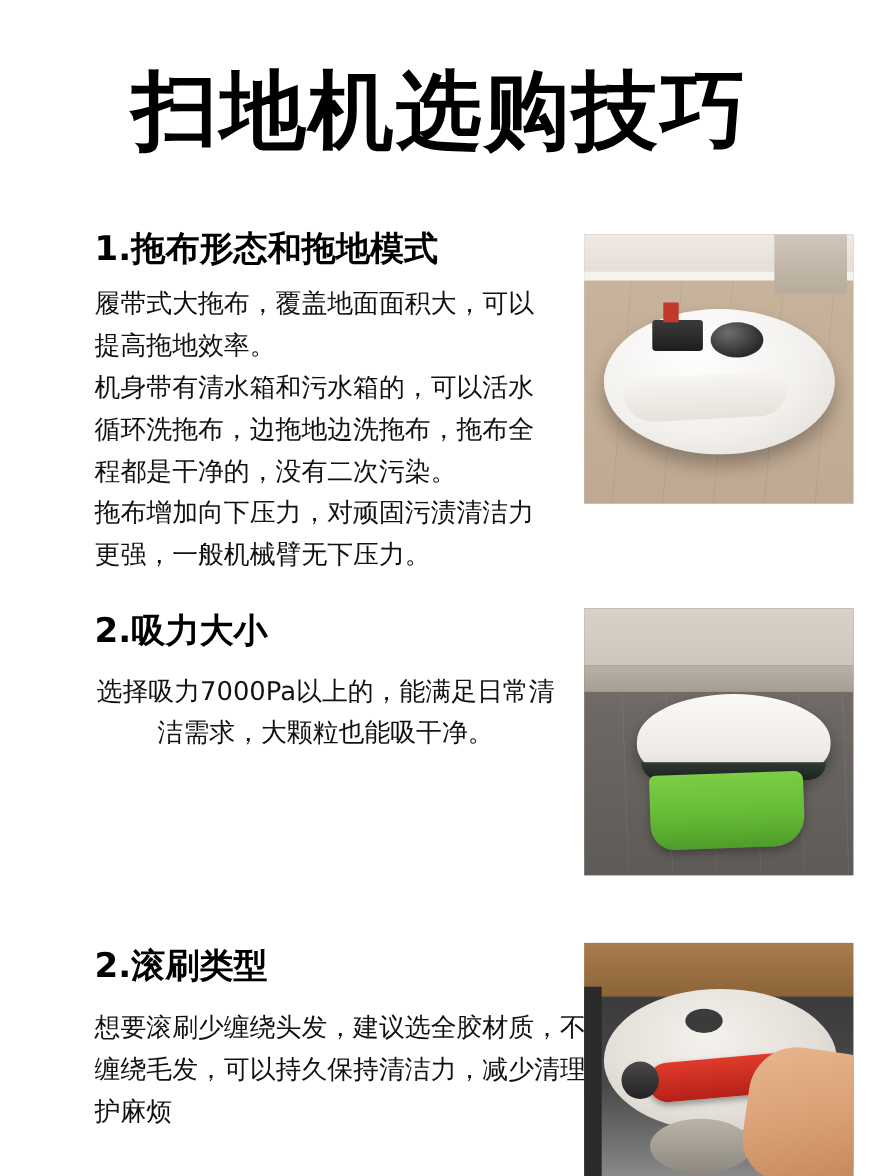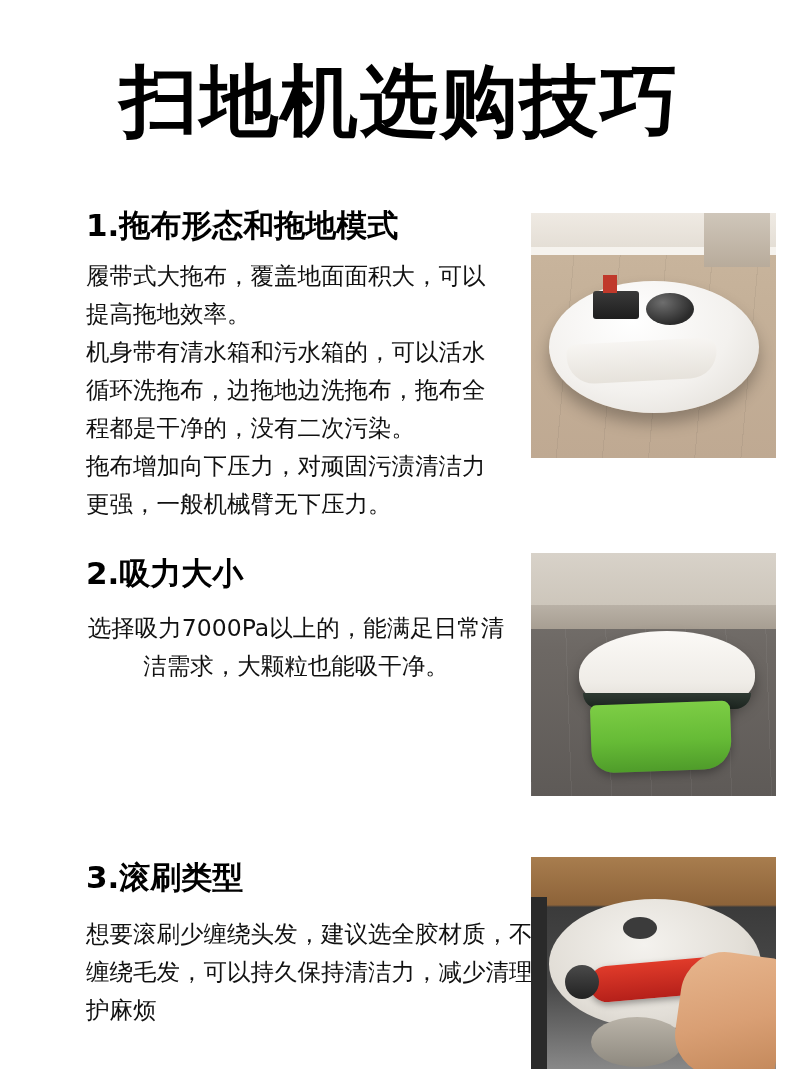--- a/index.html
+++ b/index.html
@@ -284,21 +284,21 @@
         <div class="wall"></div>
         <div class="tile"></div>
         <div class="robot"></div>
         <div class="robot-band"></div>
         <div class="greenmop"></div>
       </div>
     </div>
   </div>
 
   <div class="section sec3" style="margin-top:34px; min-height:220px;">
-    <h2 class="section-heading">3.滚刷类型</h2>
+    <h2 class="section-heading">2.滚刷类型</h2>
     <div class="section-body" style="margin-top:16px;">
       <p>想要滚刷少缠绕头发，建议选全胶材质，不易缠绕毛发，可以持久保持清洁力，减少清理维护麻烦</p>
     </div>
     <div class="photo" id="photo-3" style="top:0px;">
       <div class="ph-inner">
         <div class="bg"></div>
         <div class="edge"></div>
         <div class="body"></div>
         <div class="hole"></div>
         <div class="redbrush"></div>

